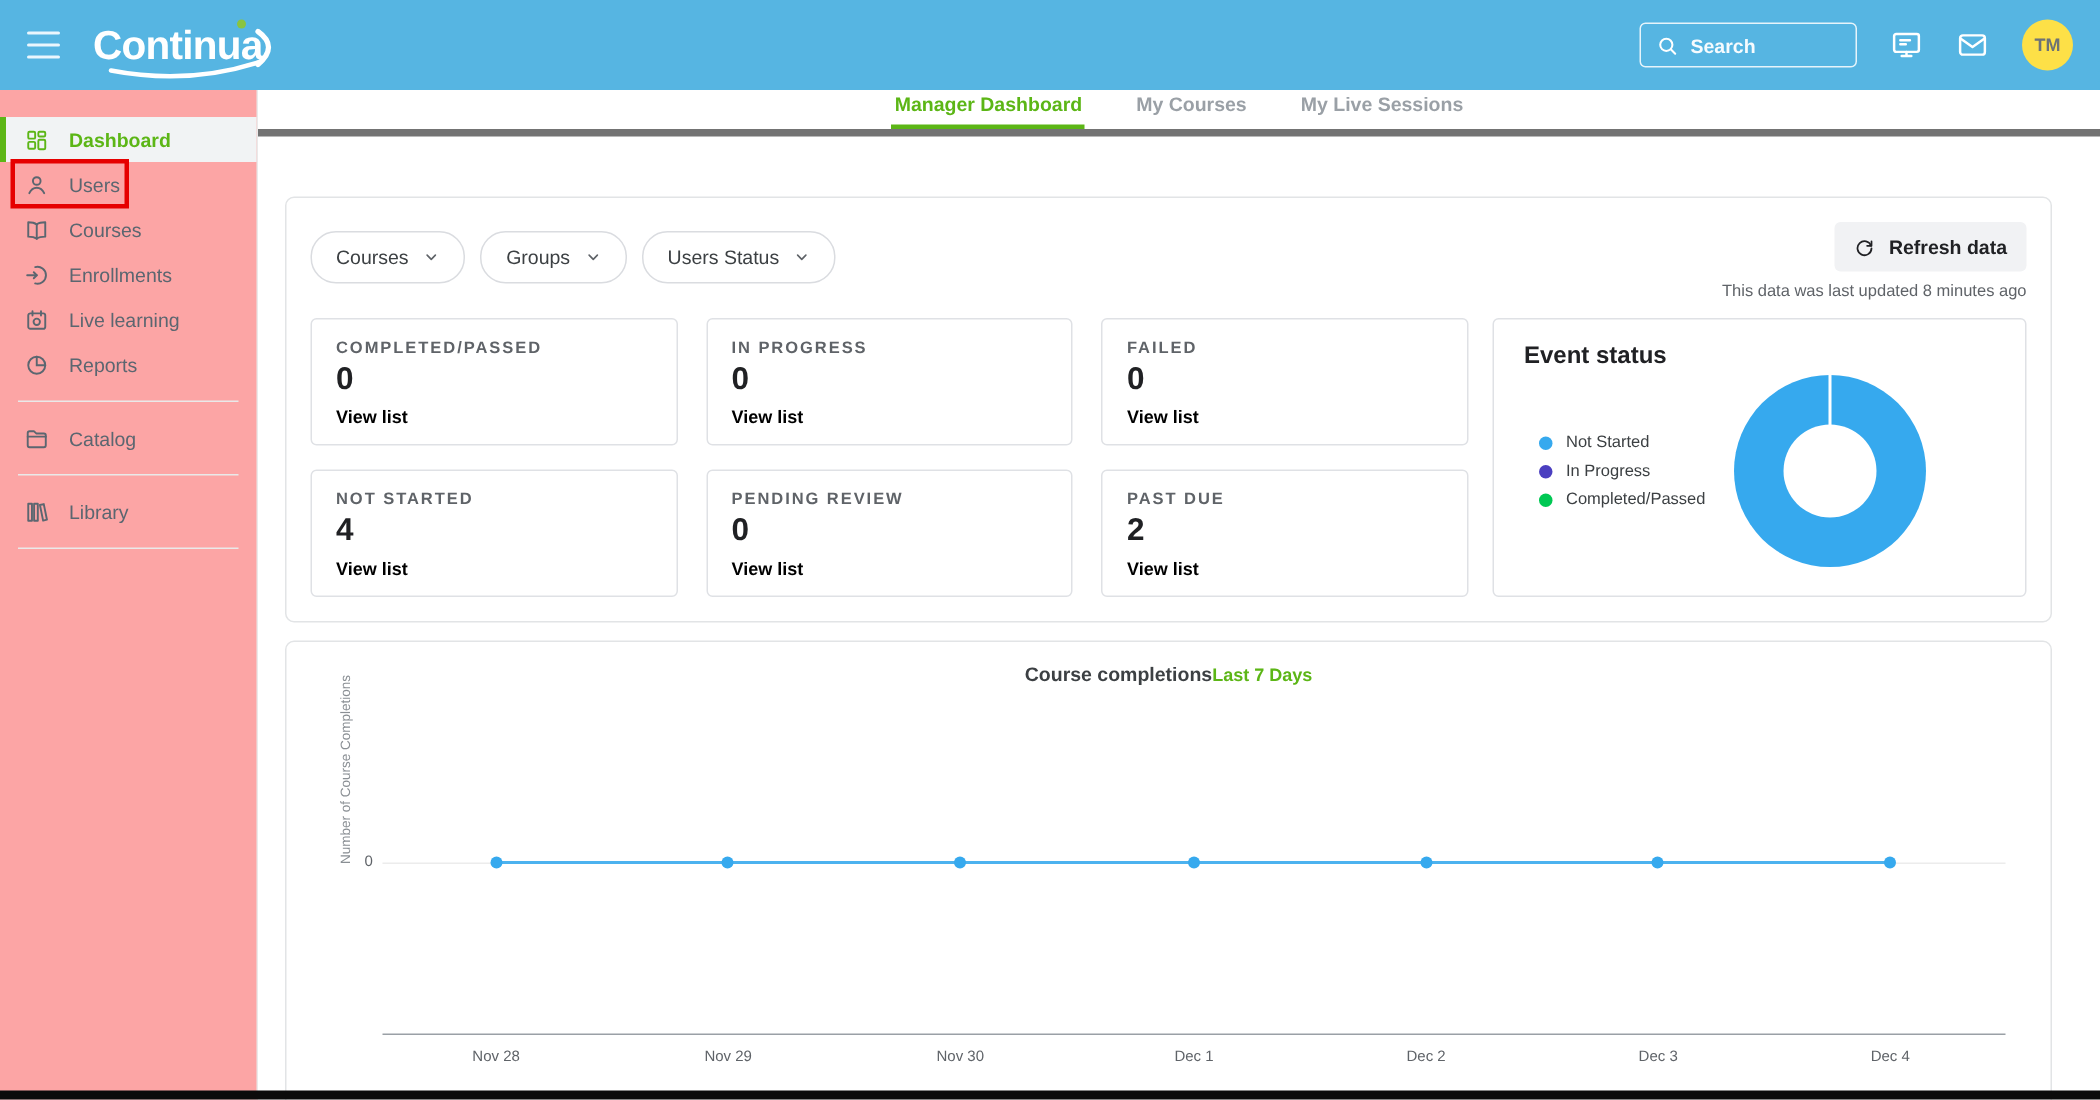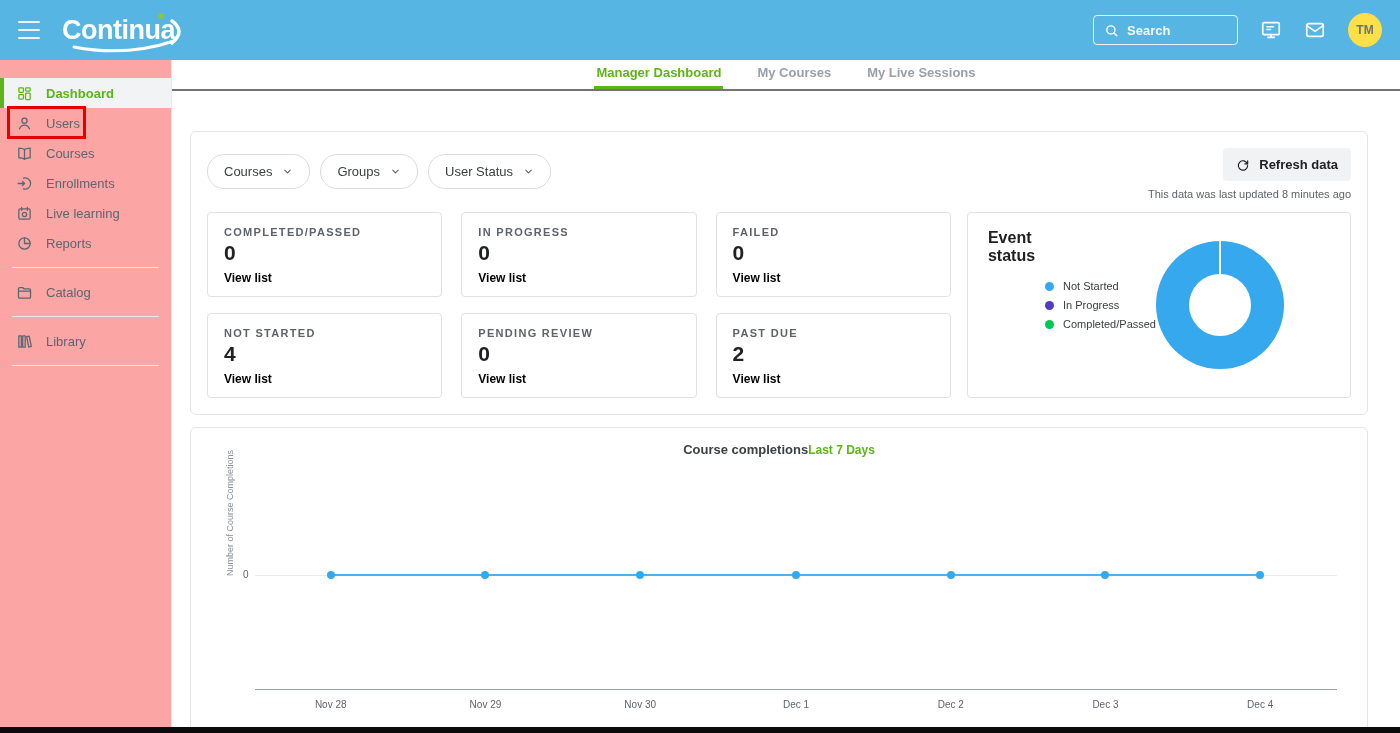--- a/index.html
+++ b/index.html
@@ -38,21 +38,21 @@
   .side-item.active { background:#f1f3f4; color:#5cb616; font-weight:600; }
   .side-item.active svg { stroke:#5cb616; }
   .side-item.active::before { content:""; position:absolute; left:0; top:0; bottom:0;
                               width:4px; background:#5cb616; }
   .side-divider { height:1px; background:#e9e9e9; margin:9px 12px; }
   .red-box { position:absolute; left:7px; top:-2px; width:79px; height:33px;
              border:3px solid #e60000; pointer-events:none; z-index:5; }
 
   
   .main { position:absolute; top:60px; left:172px; right:0; bottom:0; background:#fff; }
-  .tabbar { height:31px; border-bottom:2px solid #737373; display:flex; justify-content:center;
+  .tabbar { height:31px; border-bottom:5px solid #737373; display:flex; justify-content:center;
             align-items:flex-end; gap:32px; }
   .tab { font-size:13px; font-weight:700; color:#9aa0a6; padding:0 2px 9px; cursor:pointer; }
   .tab.active { color:#5cb616; border-bottom:3px solid #5cb616; padding-bottom:6px; }
 
   .panel { border:1px solid #e2e4e6; border-radius:6px; background:#fff; }
   .panel1 { margin:40px 32px 0 18px; padding:16px; }
   .panel1-head { display:flex; justify-content:space-between; align-items:flex-start; }
   .filters { display:flex; gap:10px; margin-top:6px; }
   .pill { display:inline-flex; align-items:center; gap:10px; border:1px solid #dadce0;
           border-radius:17px; padding:9px 16px; font-size:13px; color:#3c4043;
@@ -66,21 +66,21 @@
   .updated-text { font-size:11px; color:#5f6368; margin-top:7px; }
 
   .cards-row { display:flex; gap:16px; margin-top:12px; }
   .cards-grid { display:grid; grid-template-columns:repeat(3, 1fr); gap:16px 19px; width:772px; }
   .stat-card { border:1px solid #dfe1e5; border-radius:4px; padding:13px 16px; height:85px; }
   .stat-label { font-size:11px; letter-spacing:1.3px; color:#5f6368; font-weight:600; }
   .stat-value { font-size:21px; font-weight:700; color:#202124; margin:3px 0 6px; }
   .stat-link { font-size:12px; font-weight:700; color:#000000; cursor:pointer; }
 
   .event-card { flex:1; border:1px solid #dfe1e5; border-radius:4px; padding:16px 20px;
-                display:flex; flex-direction:row;justify-content:flex-end; }
+                display:flex; flex-direction:column;justify-content:flex-end; }
   .event-title { font-size:16px; font-weight:700; color:#202124; }
   .event-body { flex:1; display:flex; align-items:center; }
   .legend { display:flex; flex-direction:column; gap:7px; margin-left:10px; }
   .legend-item { display:flex; align-items:center; gap:9px; font-size:11px; color:#3c4043; }
   .legend-dot { width:9px; height:9px; border-radius:50%; flex:0 0 auto; }
   .dot-blue { background:#36a9ee; } .dot-purple { background:#4b3fc0; } .dot-green { background:#00c853; }
   .donut { position:relative; width:128px; height:128px; border-radius:50%;
            background:#36a9ee; margin-left:auto; margin-right:46px; }
   .donut::before { content:""; position:absolute; inset:33px; background:#fff; border-radius:50%; }
   .donut-slit { position:absolute; left:50%; top:0; width:2px; height:34px; background:#fff;
@@ -240,21 +240,21 @@
               <path d="M6 9l6 6 6-6"></path>
             </svg>
         </div>
         <div class="pill">
           <span>Groups</span>
           <svg viewBox="0 0 24 24" fill="none" stroke-width="2.4" stroke-linecap="round" stroke-linejoin="round">
               <path d="M6 9l6 6 6-6"></path>
             </svg>
         </div>
         <div class="pill">
-          <span>User Status</span>
+          <span>Users Status</span>
           <svg viewBox="0 0 24 24" fill="none" stroke-width="2.4" stroke-linecap="round" stroke-linejoin="round">
               <path d="M6 9l6 6 6-6"></path>
             </svg>
         </div>
       </div>
       <div class="refresh-wrap">
         <button class="refresh-btn">
           <svg viewBox="0 0 24 24" fill="none" stroke-linecap="round" stroke-linejoin="round" stroke-width="2">
             <path d="M20 5v5h-5"></path>
               <path d="M19.5 10a8 8 0 1 0 .5 3"></path>

